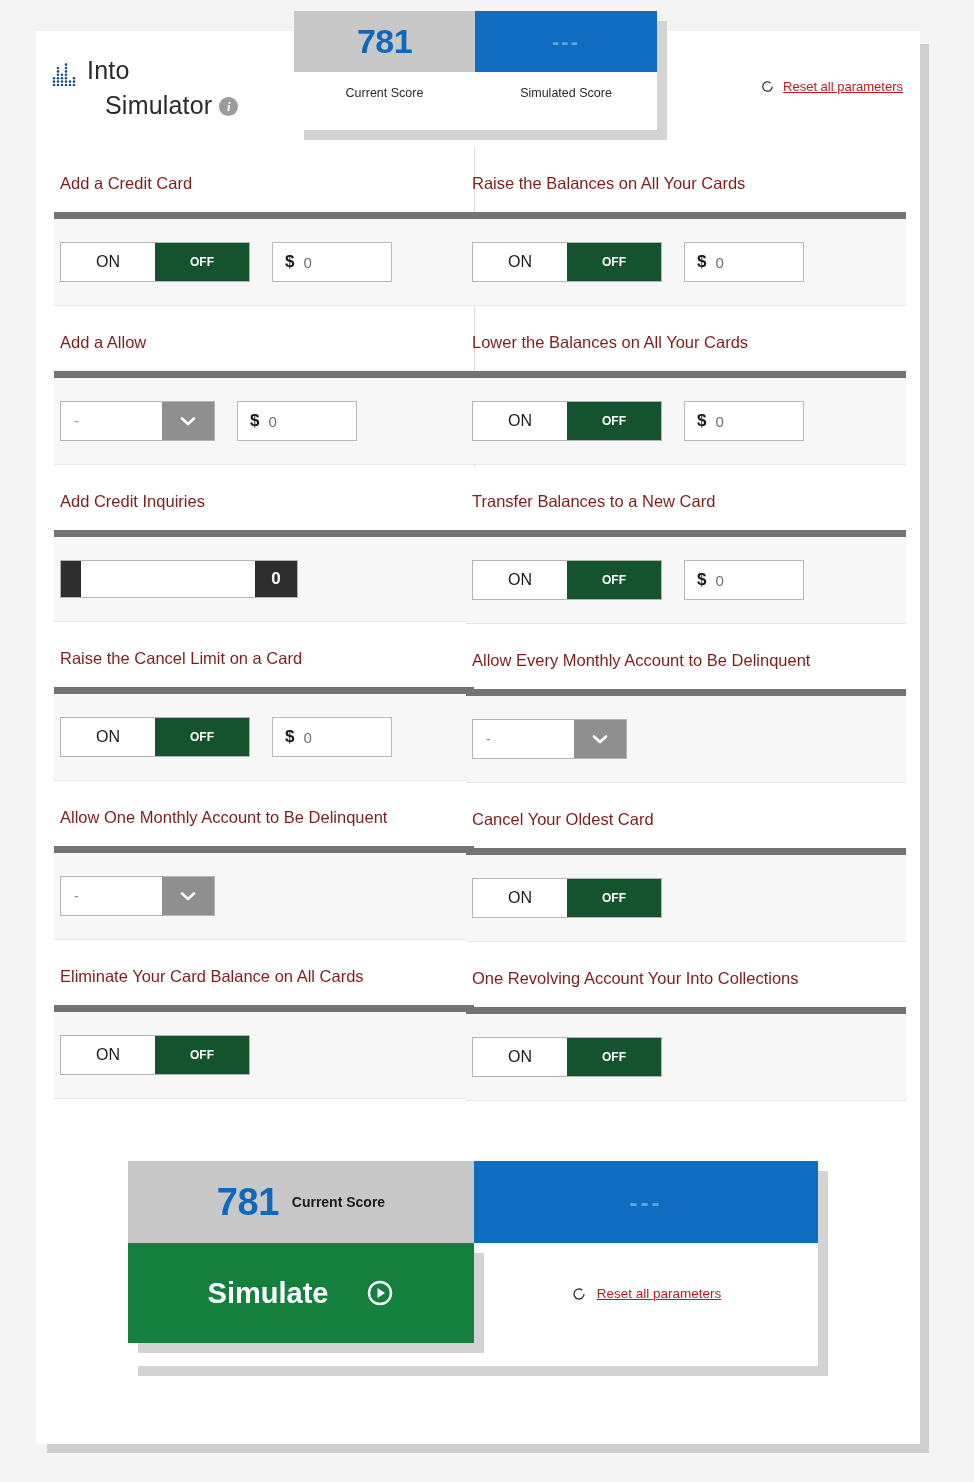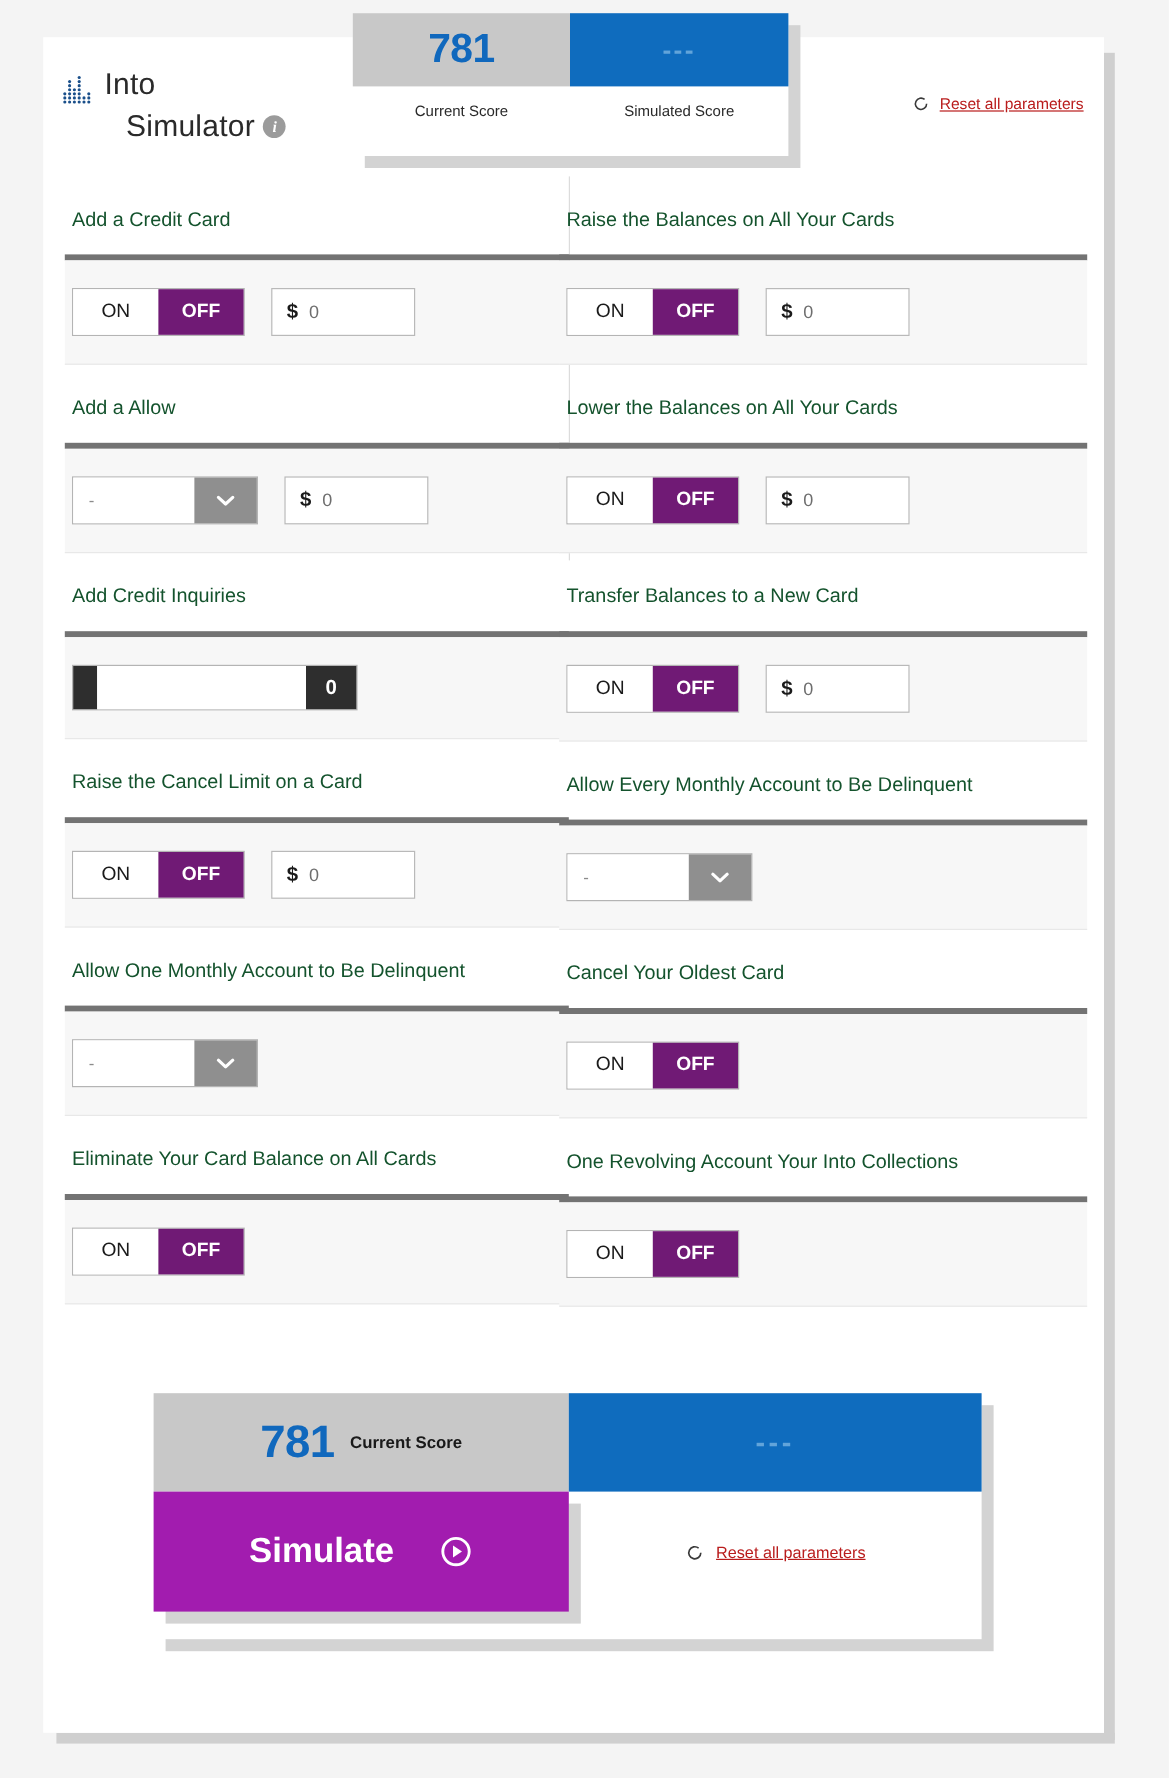--- a/index.html
+++ b/index.html
@@ -185,58 +185,58 @@
     width: 1px;
     height: 320px;
     background: #dcdcdc;
   }
 
   .param {
     position: relative;
   }
   .param-label {
     font-size: 16.5px;
-    color: #14532d;
+    color: #7f1d1d;
     padding: 24px 6px 16px 6px;
     line-height: 25px;
-    border-bottom: 5px solid #737373;
+    border-bottom: 7px solid #737373;
   }
   .param-control {
     background: #f7f7f7;
     padding: 23px 6px;
     min-height: 32px;
     border-bottom: 1px solid #e8e8e8;
     display: flex;
     align-items: center;
     gap: 22px;
   }
 
   
   .toggle {
     display: flex;
-    width: 144px;
+    width: 190px;
     height: 40px;
     flex: none;
     border: 1px solid #b4b4b4;
     box-sizing: border-box;
   }
   .toggle-on {
     width: 50%;
     background: #ffffff;
     color: #1a1a1a;
     font-size: 16px;
     display: flex;
     align-items: center;
     justify-content: center;
   }
   .toggle-off {
     width: 50%;
-    background: #701a75;
+    background: #14532d;
     color: #ffffff;
-    font-size: 16px;
+    font-size: 12px;
     font-weight: bold;
     display: flex;
     align-items: center;
     justify-content: center;
   }
 
   
   .money {
     width: 120px;
     height: 40px;
@@ -358,21 +358,21 @@
     font-size: 24px;
     color: #62a4da;
     font-weight: bold;
     letter-spacing: 3px;
     line-height: 9px;
   }
   #footer-bottom { display: flex; height: 123px; }
   #simulate-button {
     width: 346px;
     height: 100px;
-    background: #a21caf;
+    background: #15803d;
     box-shadow: 10px 10px 0 0 #d3d3d3;
     display: flex;
     align-items: center;
     justify-content: center;
     gap: 38px;
     cursor: pointer;
   }
   #simulate-label {
     font-size: 29px;
     color: #ffffff;

